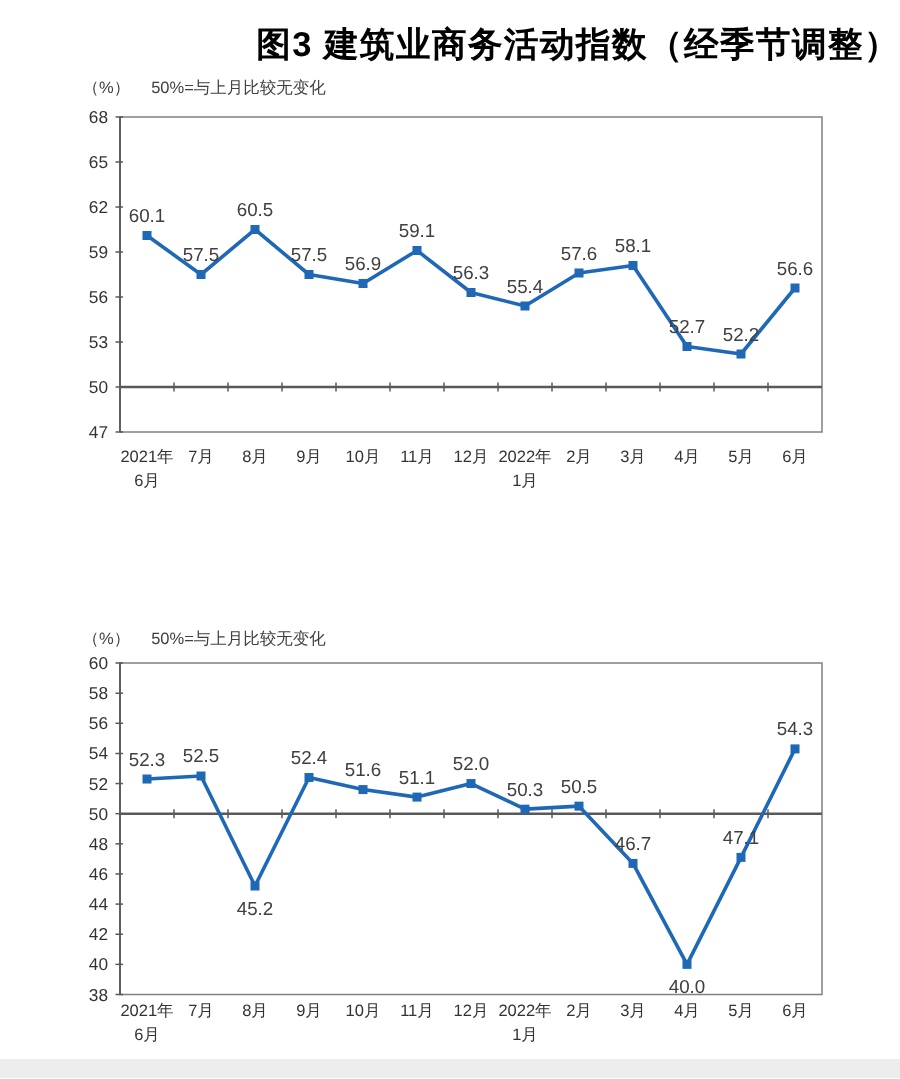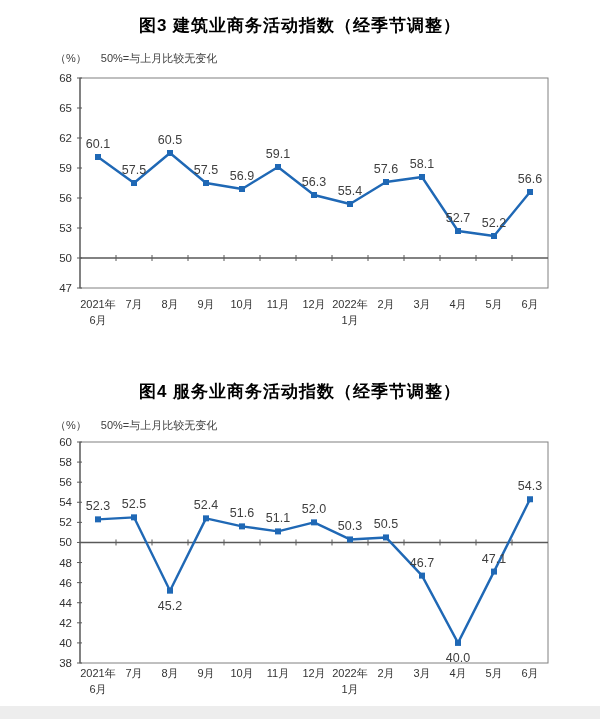--- a/index.html
+++ b/index.html
@@ -5,22 +5,22 @@
   html,body{margin:0;padding:0;background:#ffffff;}
   .screen{
     position:relative;
     width:600px;height:719px;
     background:#ffffff;
     overflow:hidden;
     font-family:"Liberation Sans","DejaVu Sans",sans-serif;
   }
   .fig-title{
     position:absolute;left:0;width:600px;
-    margin:0;text-align:center;
-    font-size:17px;font-weight:bold;color:#000;
+    margin:0;text-align:right;
+    font-size:23px;font-weight:bold;color:#000;
     letter-spacing:1px;
   }
   #fig3-title{top:14px;}
   #fig4-title{top:380px;}
   .fig-sub{
     position:absolute;left:55px;
     font-size:11px;color:#404040;
     display:flex;gap:14px;align-items:baseline;
   }
   #fig3-sub{top:51px;}
@@ -111,21 +111,20 @@
       <rect x="419" y="108.99999999999997" width="6" height="6" fill="#1f68b5"></rect>
       <text x="422" y="102.99999999999997" text-anchor="middle" font-size="12.5" fill="#404040">58.1</text>
       <rect x="455" y="162.99999999999997" width="6" height="6" fill="#1f68b5"></rect>
       <text x="458" y="156.99999999999997" text-anchor="middle" font-size="12.5" fill="#404040">52.7</text>
       <rect x="491" y="167.99999999999997" width="6" height="6" fill="#1f68b5"></rect>
       <text x="494" y="161.99999999999997" text-anchor="middle" font-size="12.5" fill="#404040">52.2</text>
       <rect x="527" y="123.99999999999997" width="6" height="6" fill="#1f68b5"></rect>
       <text x="530" y="117.99999999999997" text-anchor="middle" font-size="12.5" fill="#404040">56.6</text>
     </svg>
 
-  <h2 class="fig-title" id="fig4-title">图4  服务业商务活动指数（经季节调整）</h2>
 
   <div class="fig-sub" id="fig4-sub">
     <span>（%）</span>
     <span>50%=与上月比较无变化</span>
   </div>
 
   <svg class="chart-svg" id="chart-svg-1" width="600" height="287">
       <rect x="80" y="10" width="468" height="221" fill="none" stroke="#808080" stroke-width="1"></rect>
       <line x1="80" y1="10" x2="80" y2="231" stroke="#595959" stroke-width="1.2"></line>
       <line x1="77" y1="231" x2="82" y2="231" stroke="#595959" stroke-width="1"></line>

